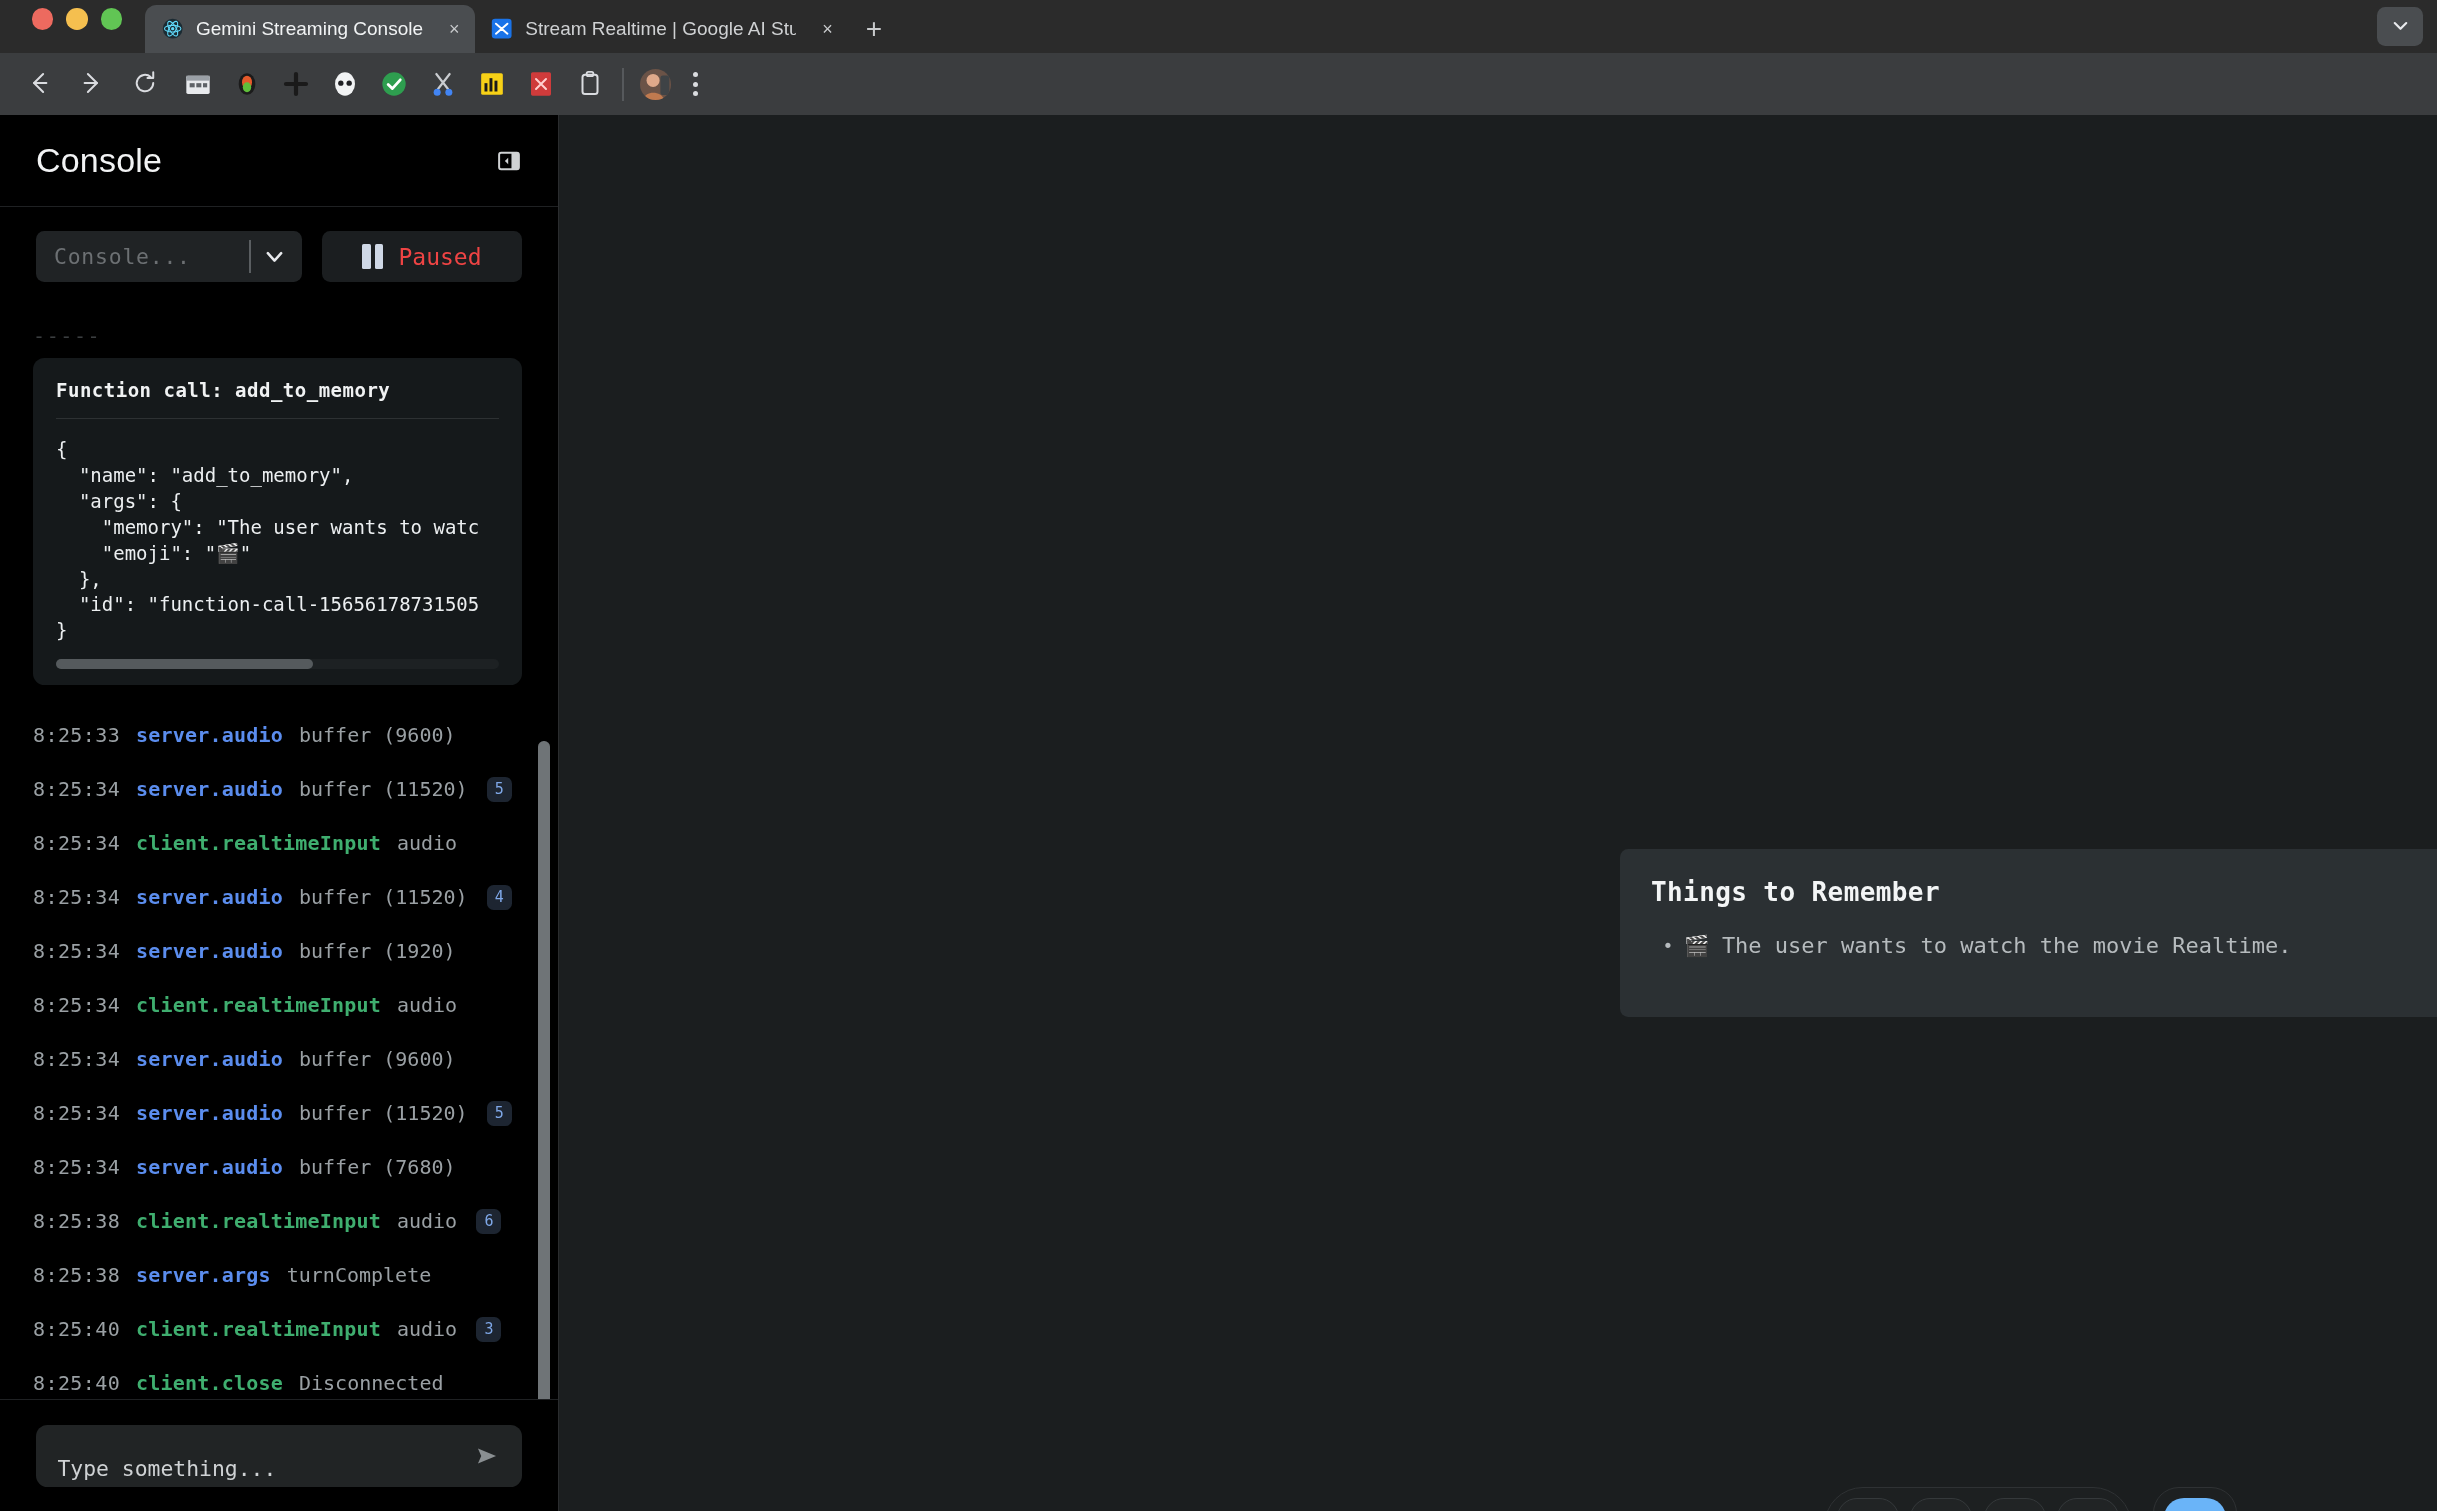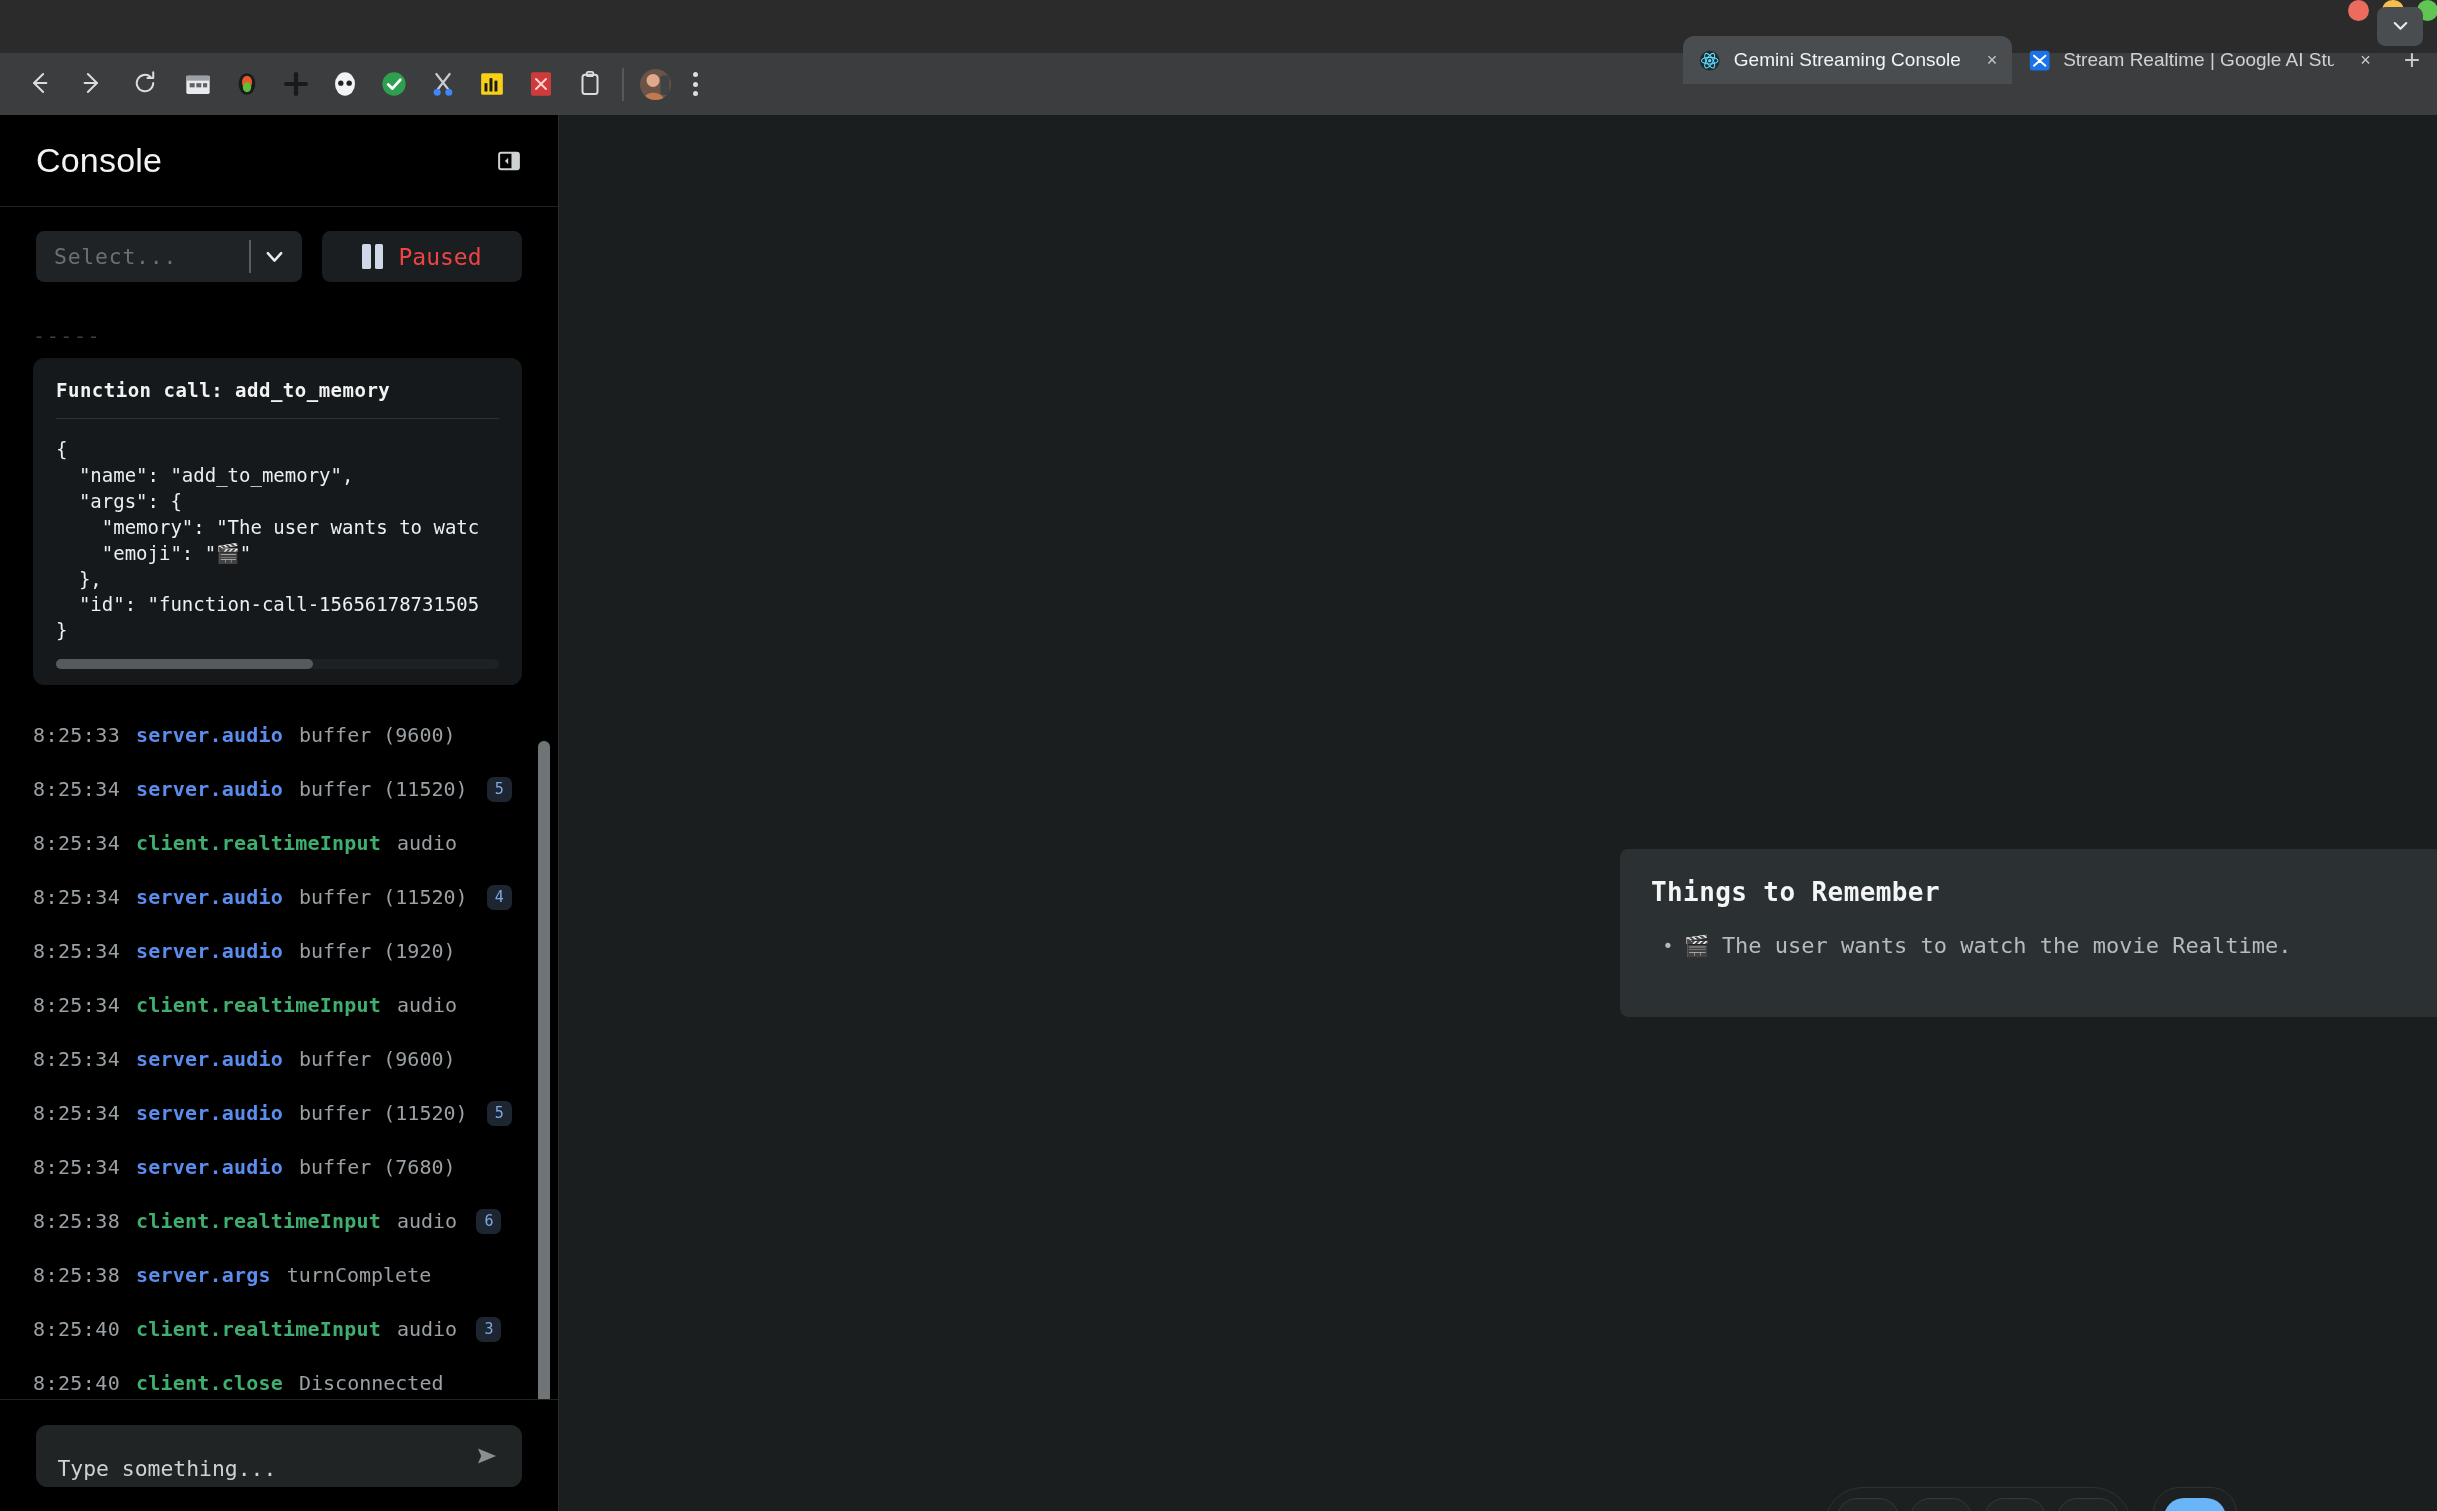--- a/index.html
+++ b/index.html
@@ -9,22 +9,21 @@
     font-family: "Liberation Sans", sans-serif;
     overflow: hidden;
   }
 
   
   .browser { width: 2438px; height: 1511px; position: relative; background:#000; }
 
   .tabstrip {
     height: 53px; background: #2b2b2b;
     display: flex; align-items: flex-end; position: relative;
-    padding-left: 12px;
-    flex-direction: column;
+    padding-left: 32px;
   }
   .traffic { display: flex; align-items: center; gap: 13px; height: 53px; padding-bottom: 15px; }
   .dot { width: 21.4px; height: 21.4px; border-radius: 50%; }
   .dot.red { background: #ed6a5f; }
   .dot.yellow { background: #f5bf4f; }
   .dot.green { background: #61c554; }
 
   .tabs { display: flex; align-items: flex-end; height: 53px; margin-left: 23px; }
   .tab {
     display: flex; align-items: center; gap: 13px;
@@ -342,21 +341,21 @@
           <svg width="28" height="28" viewBox="0 0 34 34">
             <rect x="5" y="7" width="24" height="20" rx="2.5" fill="none" stroke="#cfd2d4" stroke-width="2.4"></rect>
             <rect x="20" y="7" width="9" height="20" fill="#cfd2d4"></rect>
             <path d="M16 13 L12 17 L16 21" fill="#cfd2d4"></path>
           </svg>
         </span>
       </div>
 
       <div class="controls">
         <div class="select">
-          <span class="select-placeholder">Select...</span>
+          <span class="select-placeholder">Console...</span>
           <span class="select-divider"></span>
           <span class="select-arrow">
             <svg width="25" height="25" viewBox="0 0 30 30">
                 <path d="M7 11 L15 20 L23 11" fill="none" stroke="#e8eaed" stroke-width="3" stroke-linecap="round" stroke-linejoin="round"></path>
               </svg>
           </span>
         </div>
 
         <div class="paused-btn">
           <span class="paused-icon">

